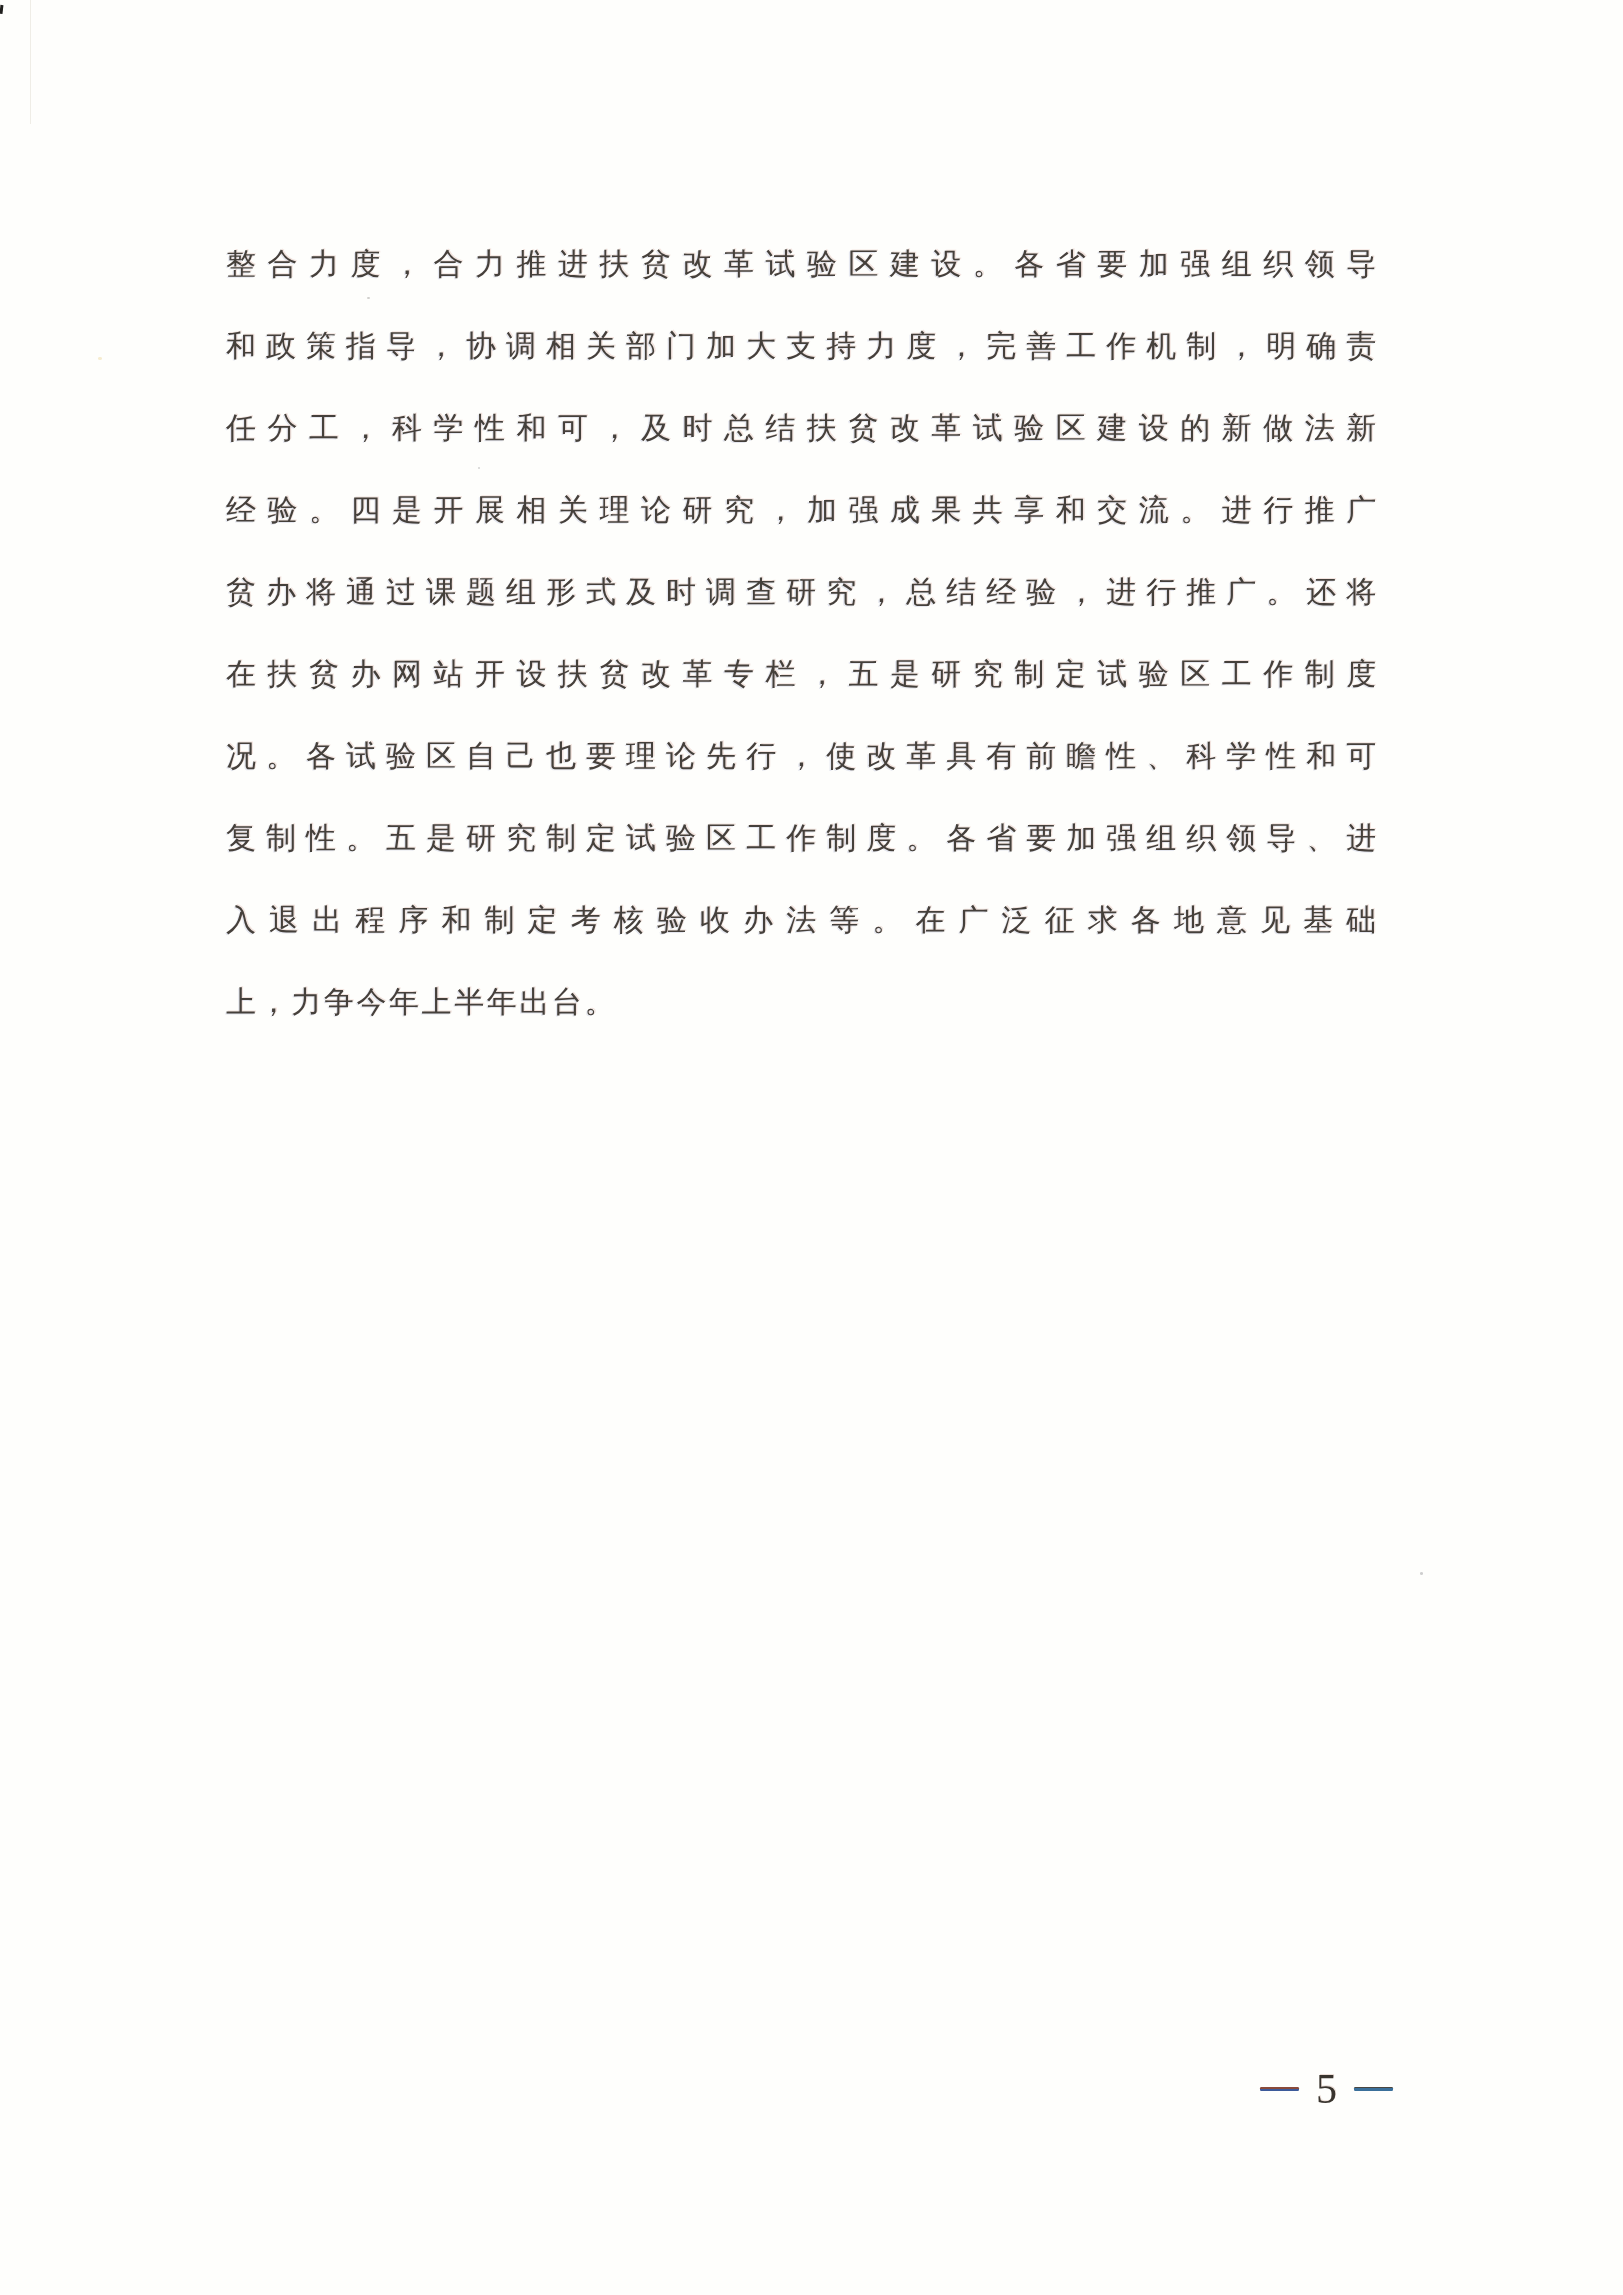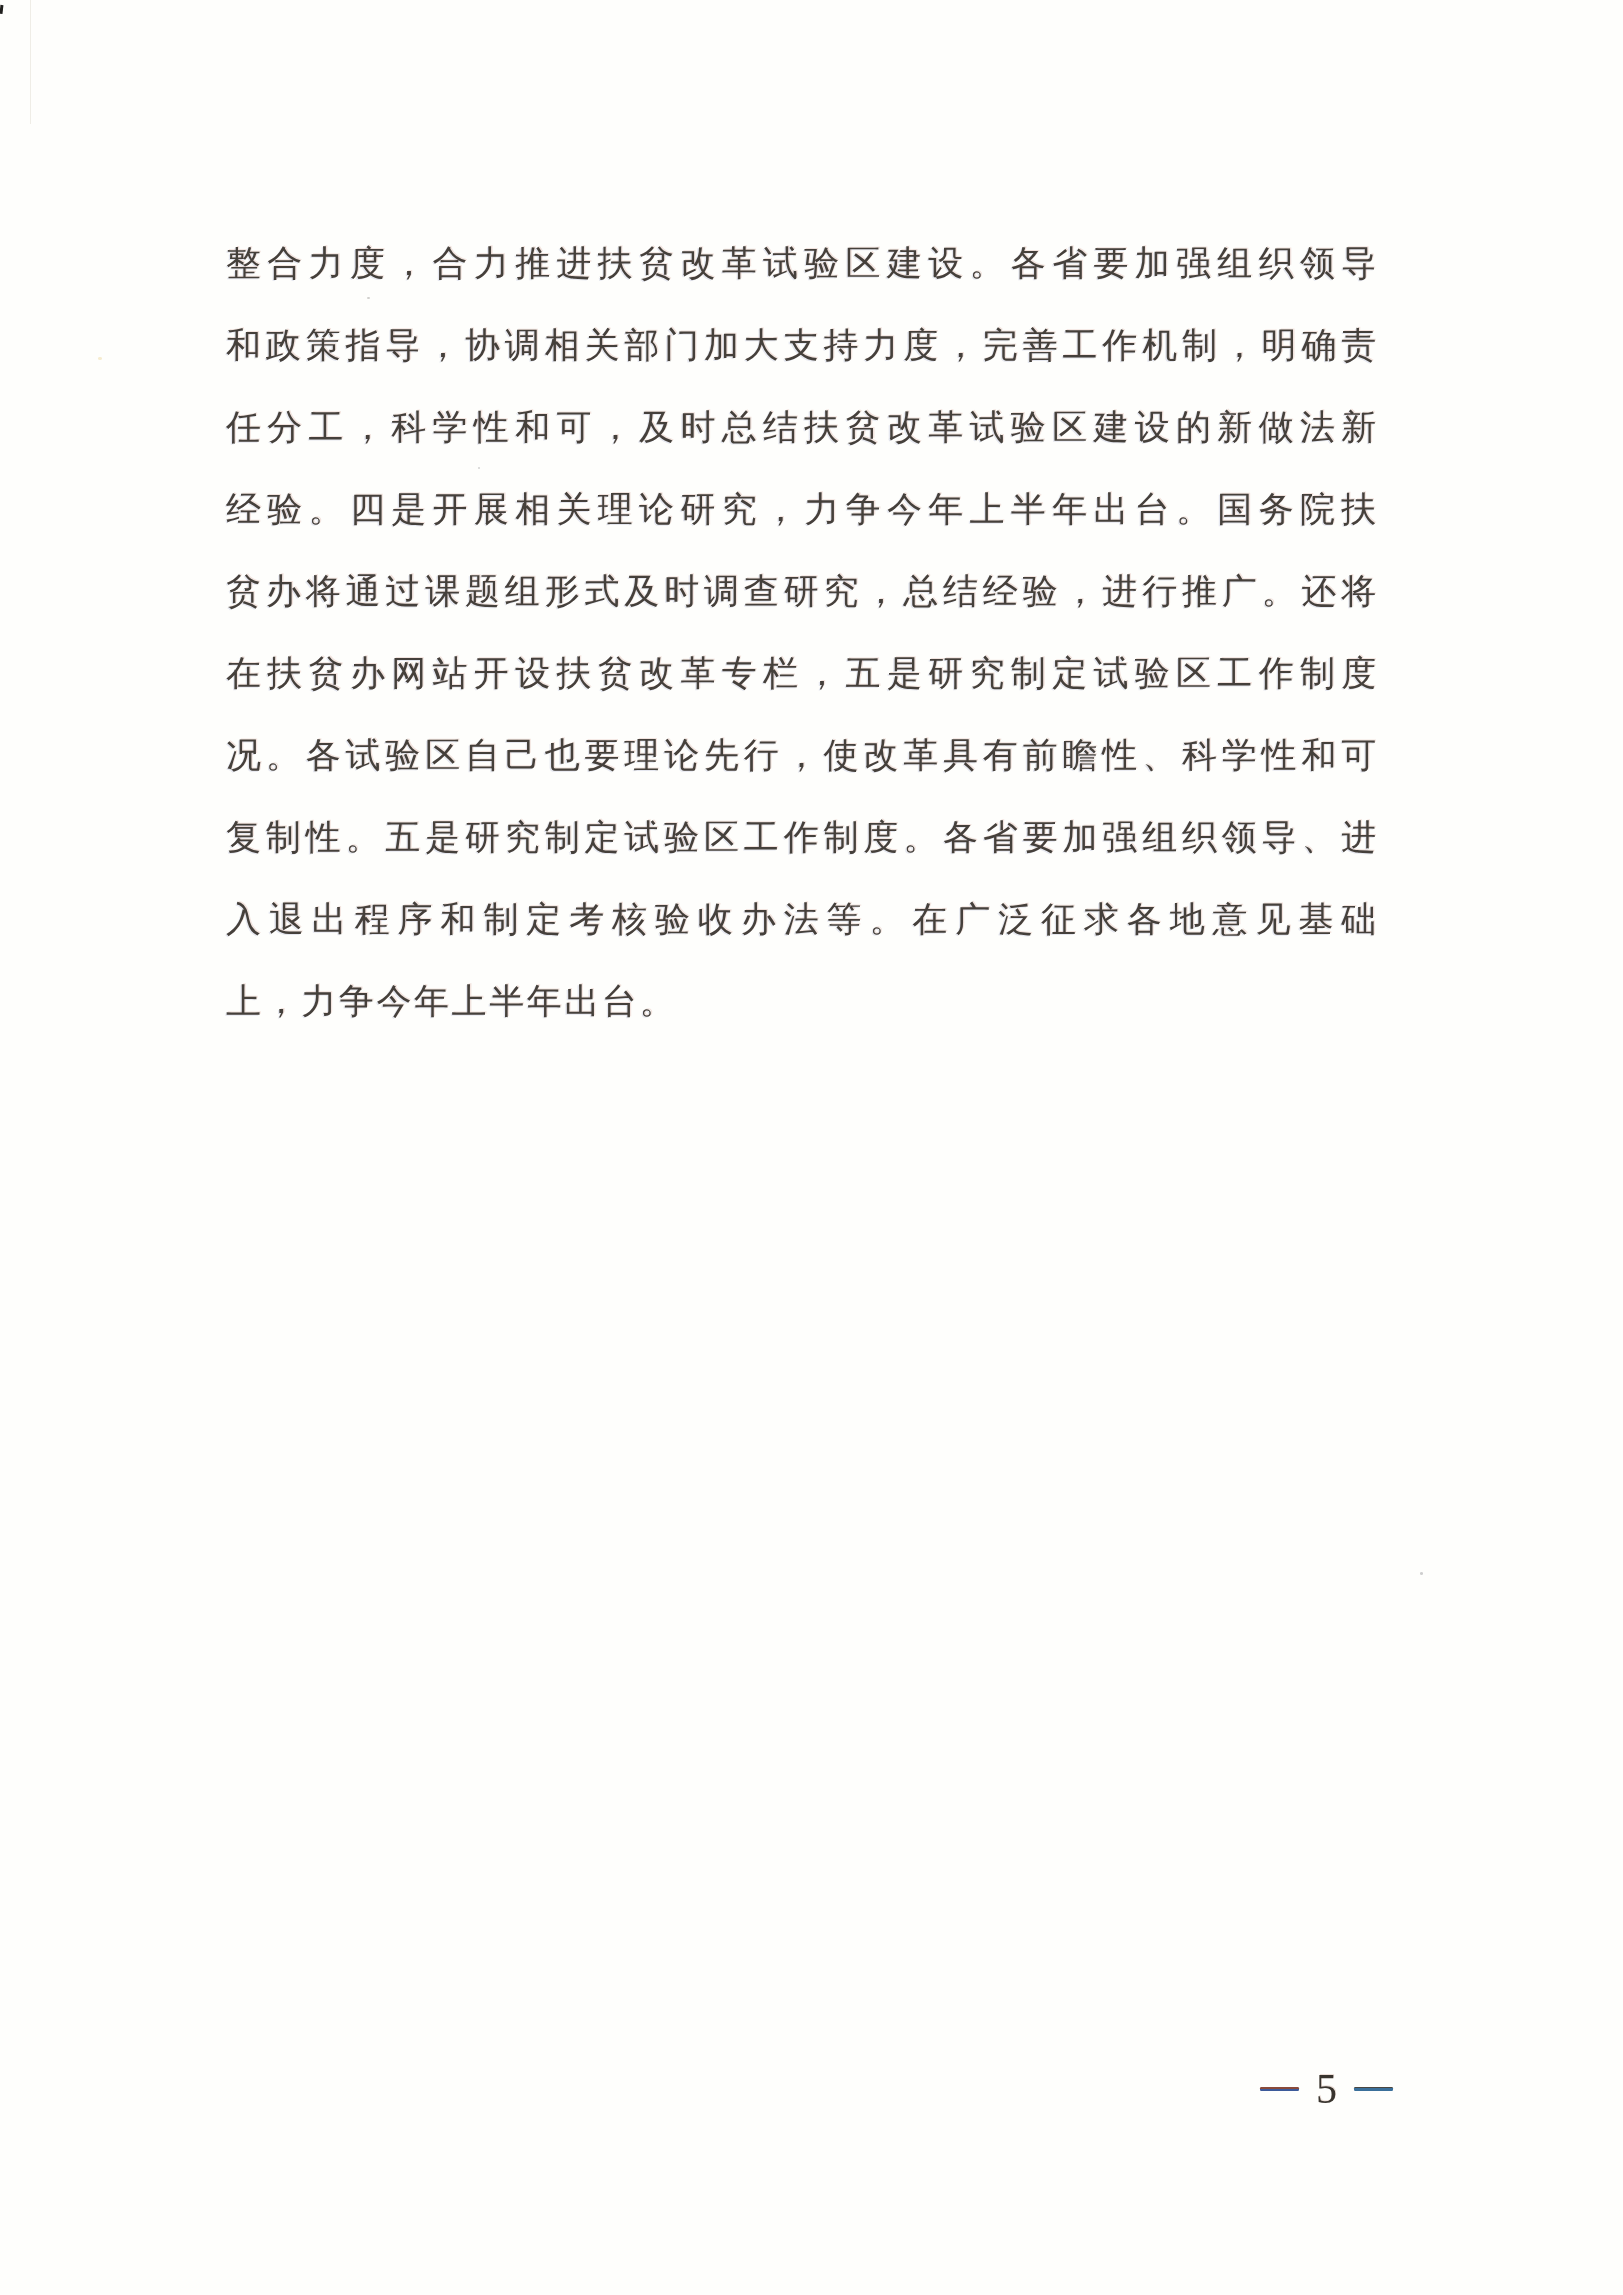--- a/index.html
+++ b/index.html
@@ -18,21 +18,21 @@
     overflow:hidden;
     font-family:"Liberation Serif","DejaVu Serif",serif;
   }
   .textblock{
     position:absolute;
     left:226px;top:223px;width:1151px;
   }
   .line{
     height:82px;
     line-height:82px;
-    font-size:35px;
+    font-size:30px;
     color:var(--ink);
     text-align:justify;
     text-align-last:justify;
     text-justify:inter-character;
     letter-spacing:0.7px;
     white-space:nowrap;
     text-shadow:1.3px -0.7px 0 rgba(168,74,48,0.14), -1.3px 1.3px 0 rgba(58,80,158,0.13);
   }
   .line.last{
     text-align:right;
@@ -73,21 +73,21 @@
 </style>
 </head>
 <body>
 
 <div class="page">
 
   <div class="textblock">
     <div class="line">整合力度，合力推进扶贫改革试验区建设。各省要加强组织领导</div>
     <div class="line">和政策指导，协调相关部门加大支持力度，完善工作机制，明确责</div>
     <div class="line">任分工，科学性和可，及时总结扶贫改革试验区建设的新做法新</div>
-    <div class="line">经验。四是开展相关理论研究，力争今年上半年出台。国务院扶</div>
+    <div class="line">经验。四是开展相关理论研究，加强成果共享和交流。进行推广</div>
     <div class="line">贫办将通过课题组形式及时调查研究，总结经验，进行推广。还将</div>
     <div class="line">在扶贫办网站开设扶贫改革专栏，五是研究制定试验区工作制度</div>
     <div class="line">况。各试验区自己也要理论先行，使改革具有前瞻性、科学性和可</div>
     <div class="line">复制性。五是研究制定试验区工作制度。各省要加强组织领导、进</div>
     <div class="line">入退出程序和制定考核验收办法等。在广泛征求各地意见基础</div>
     <div class="line last">上，力争今年上半年出台。</div>
   </div>
 
   <div class="footer">
     <span class="dash left"></span>

